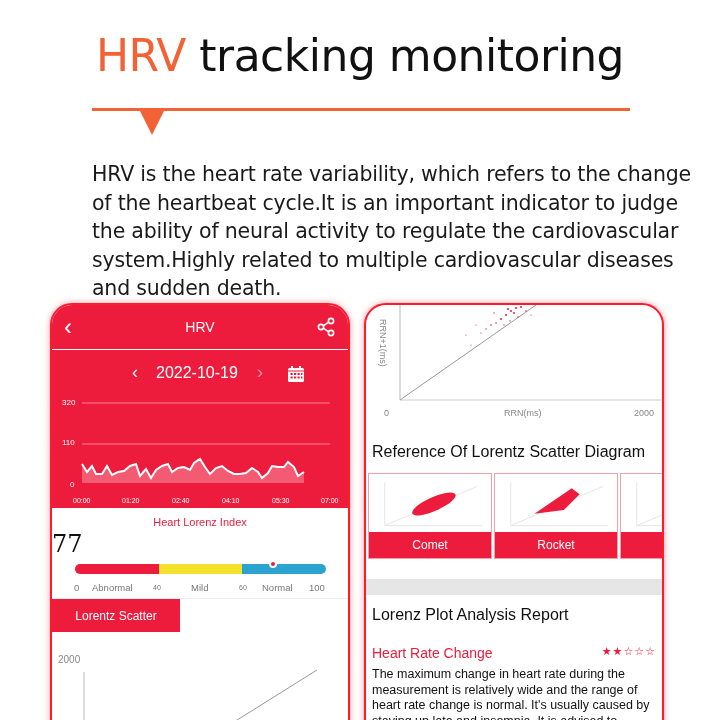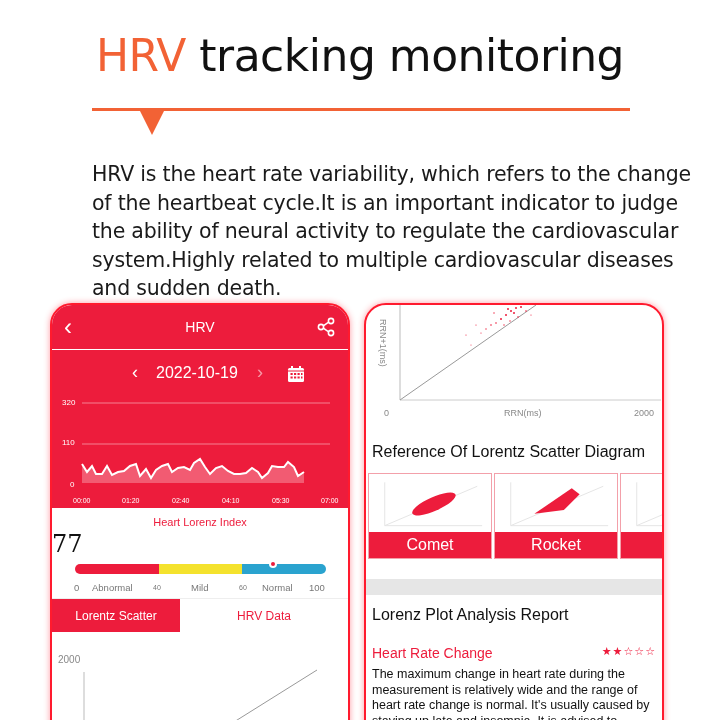--- a/index.html
+++ b/index.html
@@ -60,21 +60,21 @@
   .scatter-left { position: absolute; left: 0; top: 327px; width: 100%; height: 120px; background:#fff; }
 
   
   .rscatter { position: absolute; left: 0; top: 0; width: 100%; height: 125px; }
   .axislbl { position: absolute; font-size: 9px; color:#888; }
   .ref-title { position: absolute; left: 6px; top: 138px; font-size: 16px; color:#111; }
   .cards { position: absolute; left: 0; top: 168px; width: 100%; height: 86px; }
   .card { position: absolute; top: 0; width: 124px; height: 86px; border: 1px solid #f3a0aa; background:#fff; }
   .card .thumb { position: absolute; left: 0; top: 0; width: 100%; height: 58px; }
   .card .cap { position: absolute; left: 0; bottom: 0; width: 100%; height: 26px; background:#ed1c3c; color:#fff;
-    text-align: center; line-height: 26px; font-size: 16px; }
+    text-align: center; line-height: 26px; font-size: 12px; }
   .graybar { position: absolute; left: 0; top: 274px; width: 100%; height: 16px; background:#e6e6e6; }
   .rep-title { position: absolute; left: 6px; top: 301px; font-size: 16px; color:#111; }
   .hrc { position: absolute; left: 6px; top: 340px; font-size: 14px; color:#ed1c3c; }
   .stars { position: absolute; right: 6px; top: 340px; font-size: 11px; color:#ed1c3c; letter-spacing: 1px; }
   .body { position: absolute; left: 6px; top: 362px; width: 290px; font-size: 12.5px; line-height: 15.5px; color:#111; }
 </style>
 </head>
 <body>
 
 <div class="headline"><span class="accent">HRV</span><span> tracking monitoring</span></div>
@@ -150,21 +150,20 @@
     <span class="scale" style="left:40px">Abnormal</span>
     <span class="scale s" style="left:101px">40</span>
     <span class="scale" style="left:139px">Mild</span>
     <span class="scale s" style="left:187px">60</span>
     <span class="scale" style="left:210px">Normal</span>
     <span class="scale" style="left:257px">100</span>
   </div>
 
   <div class="tabs">
     <div class="tab active">Lorentz Scatter Diagram</div>
-    <div class="tab inactive">HRV Data</div>
   </div>
 
   <div class="scatter-left">
     <span class="axislbl" style="left:6px; top:22px; font-size:10px;">2000</span>
     <svg style="position:absolute;left:0;top:0" width="300" height="120">
       <line x1="32" y1="40" x2="32" y2="120" stroke="#bbb" stroke-width="1"></line>
       <line x1="150" y1="110" x2="265" y2="38" stroke="#999" stroke-width="1"></line>
       <g fill="#ed1c3c" opacity="0.6">
         <circle cx="155" cy="106" r="0.9"></circle>
           <circle cx="160" cy="103" r="0.9"></circle>

